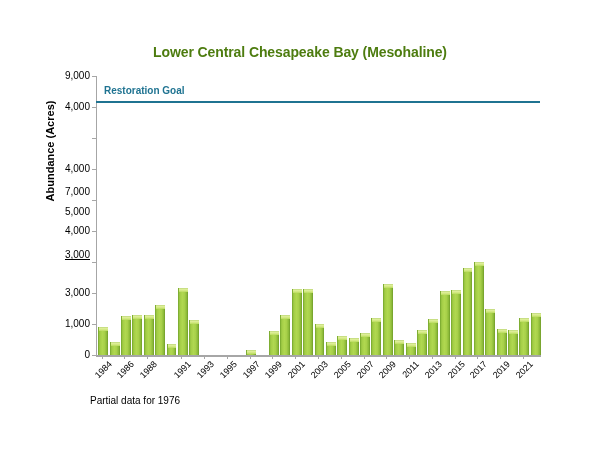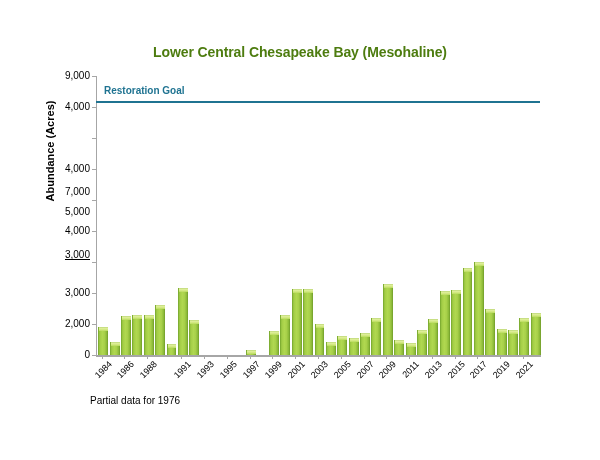--- a/index.html
+++ b/index.html
@@ -184,21 +184,21 @@
       <div class="y-tick-label" style="top: 164px; left: 44px; width: 46px;">4,000</div>
       <div class="y-tick-mark" style="top: 169px;"></div>
       <div class="y-tick-label" style="top: 195px; left: 44px; width: 46px; margin-top: 12px;">5,000</div>
       <div class="y-tick-mark" style="top: 200px;"></div>
       <div class="y-tick-label" style="top: 226px; left: 44px; width: 46px;">4,000</div>
       <div class="y-tick-mark" style="top: 231px;"></div>
       <div class="y-tick-label" style="top: 250px; left: 44px; width: 46px; text-decoration: underline;">3,000</div>
       <div class="y-tick-mark" style="top: 262px;"></div>
       <div class="y-tick-label" style="top: 288px; left: 44px; width: 46px;">3,000</div>
       <div class="y-tick-mark" style="top: 293px;"></div>
-      <div class="y-tick-label" style="top: 319px; left: 44px; width: 46px;">2,000</div>
+      <div class="y-tick-label" style="top: 319px; left: 44px; width: 46px;">1,000</div>
       <div class="y-tick-mark" style="top: 324px;"></div>
       <div class="y-tick-label" style="top: 350px; left: 44px; width: 46px;">0</div>
       <div class="y-tick-mark" style="top: 355px;"></div>
     </div>
 
   <div id="plot-area">
     <div id="bars">
         <div class="bar" style="left: 2.25231px; width: 8.88px; height: 27.9px;"></div>
         <div class="bar" style="left: 13.6369px; width: 8.88px; height: 13.02px;"></div>
         <div class="bar" style="left: 25.0215px; width: 8.88px; height: 38.75px;"></div>

